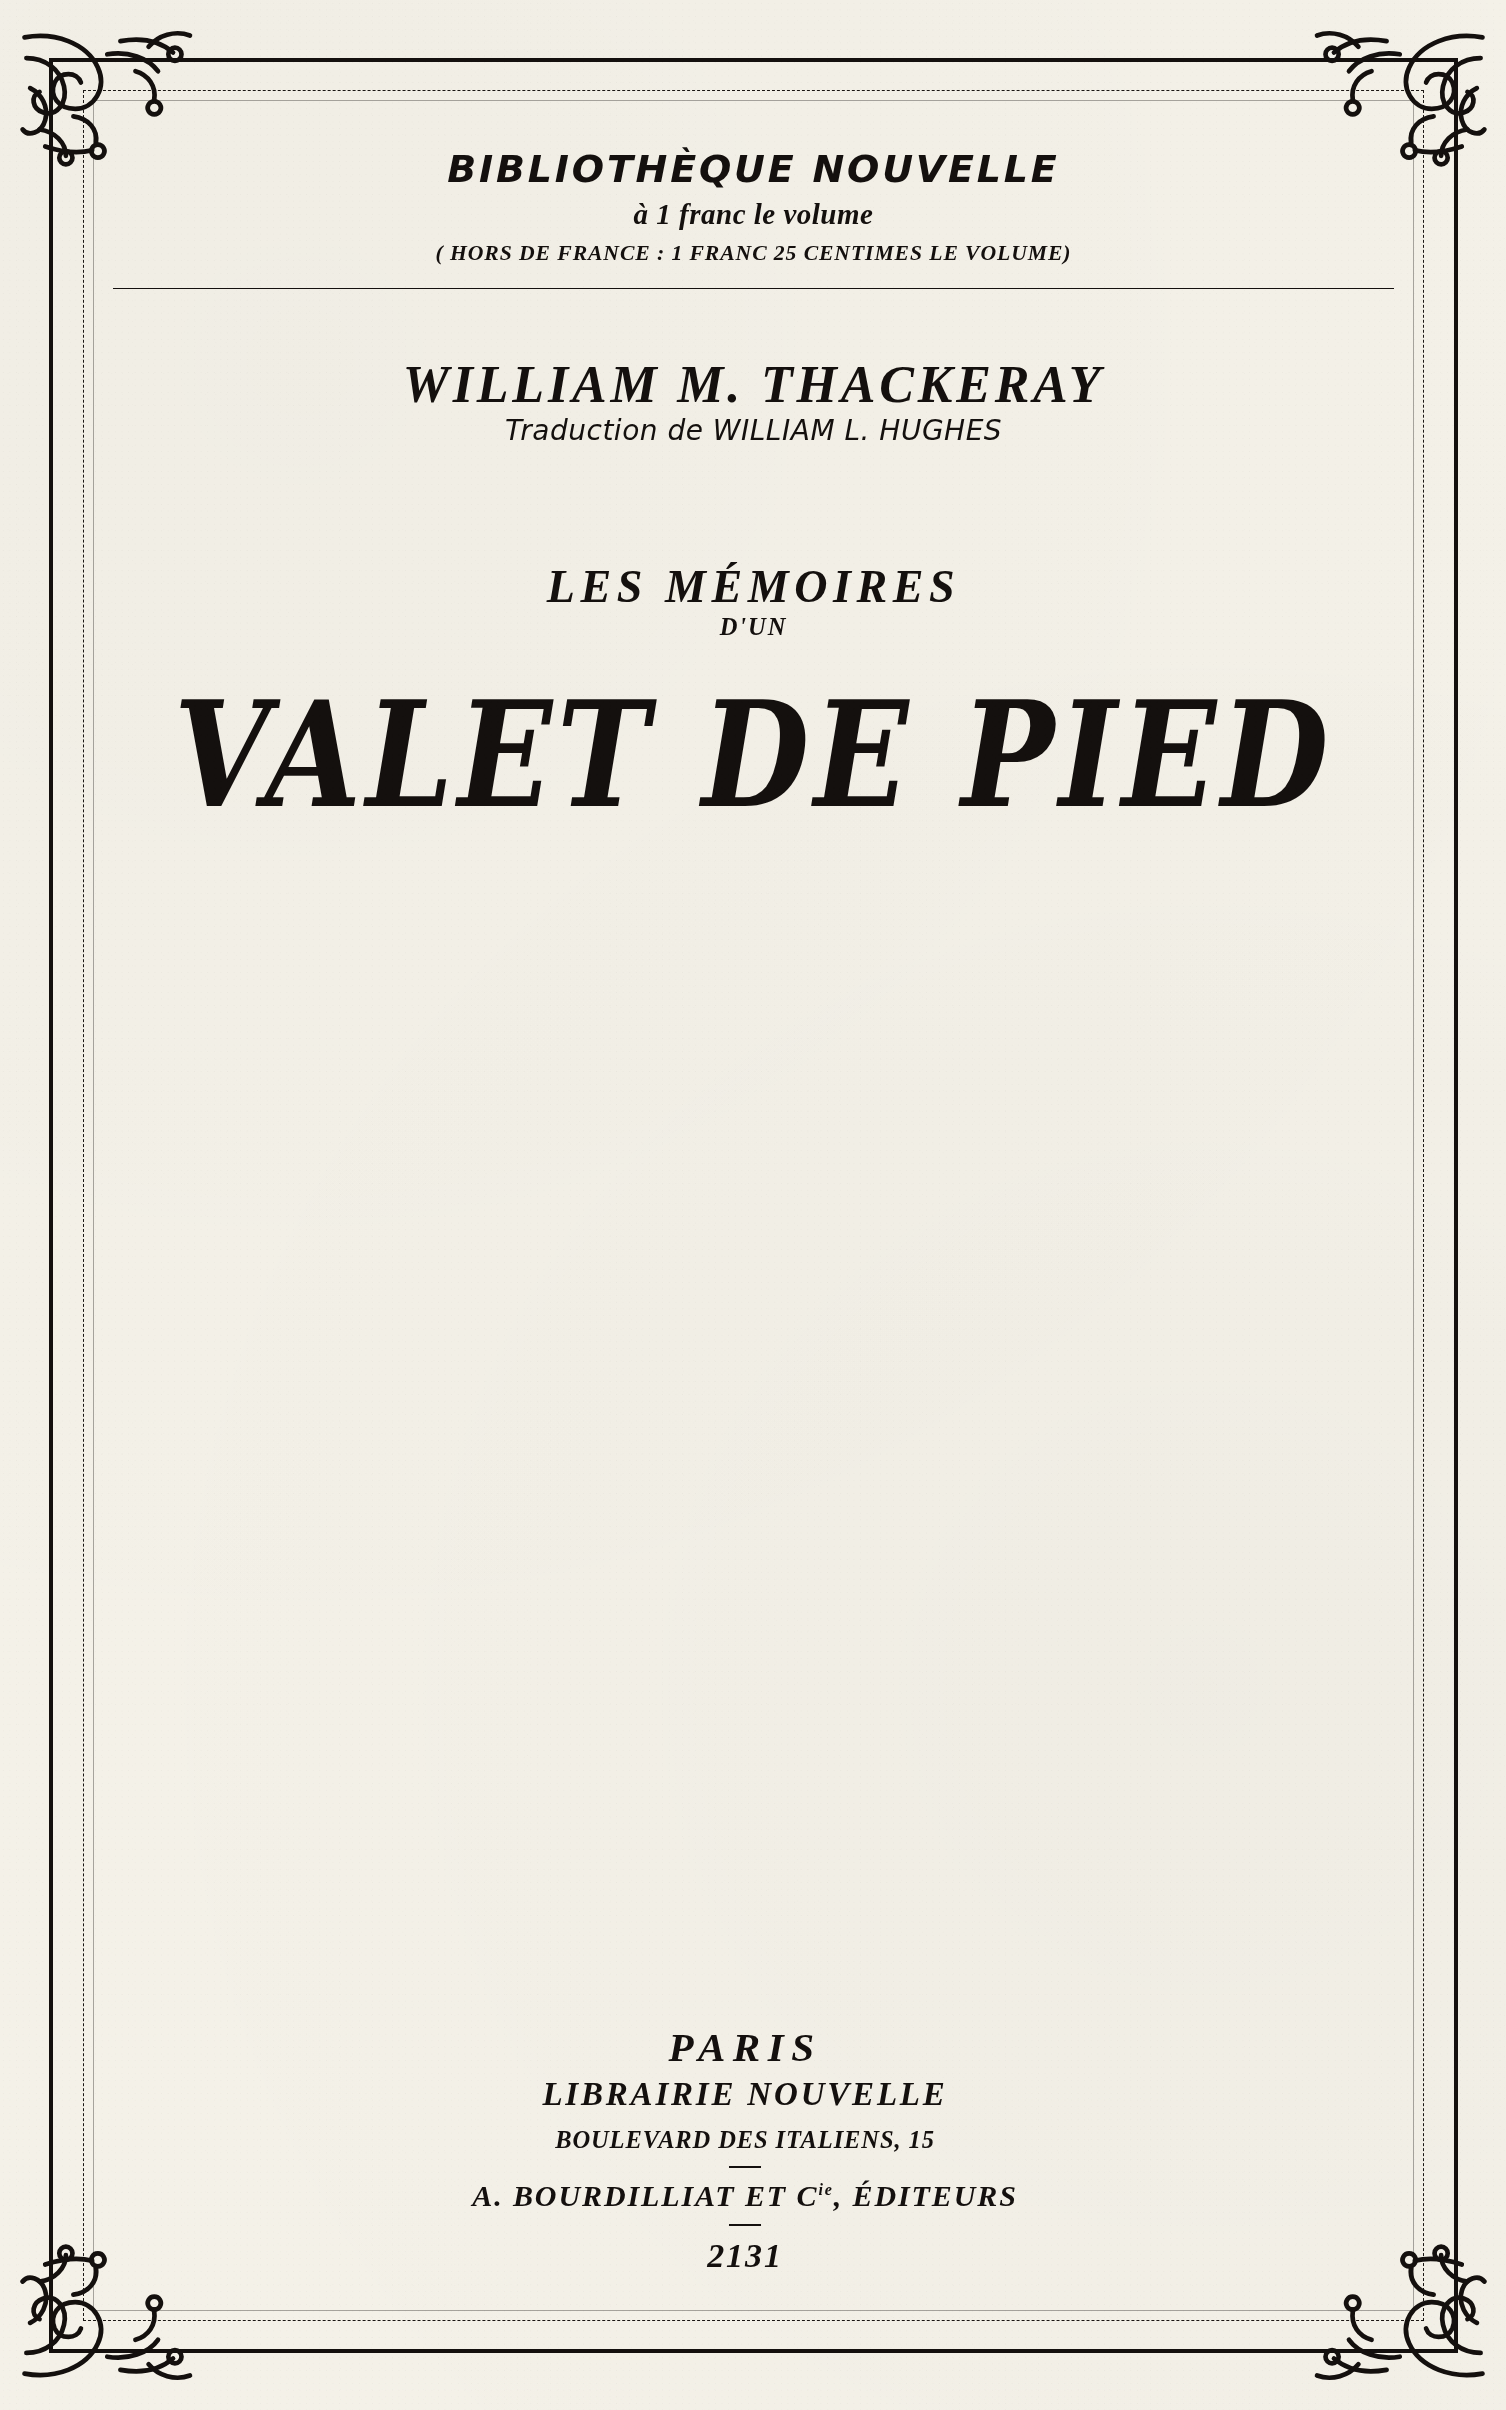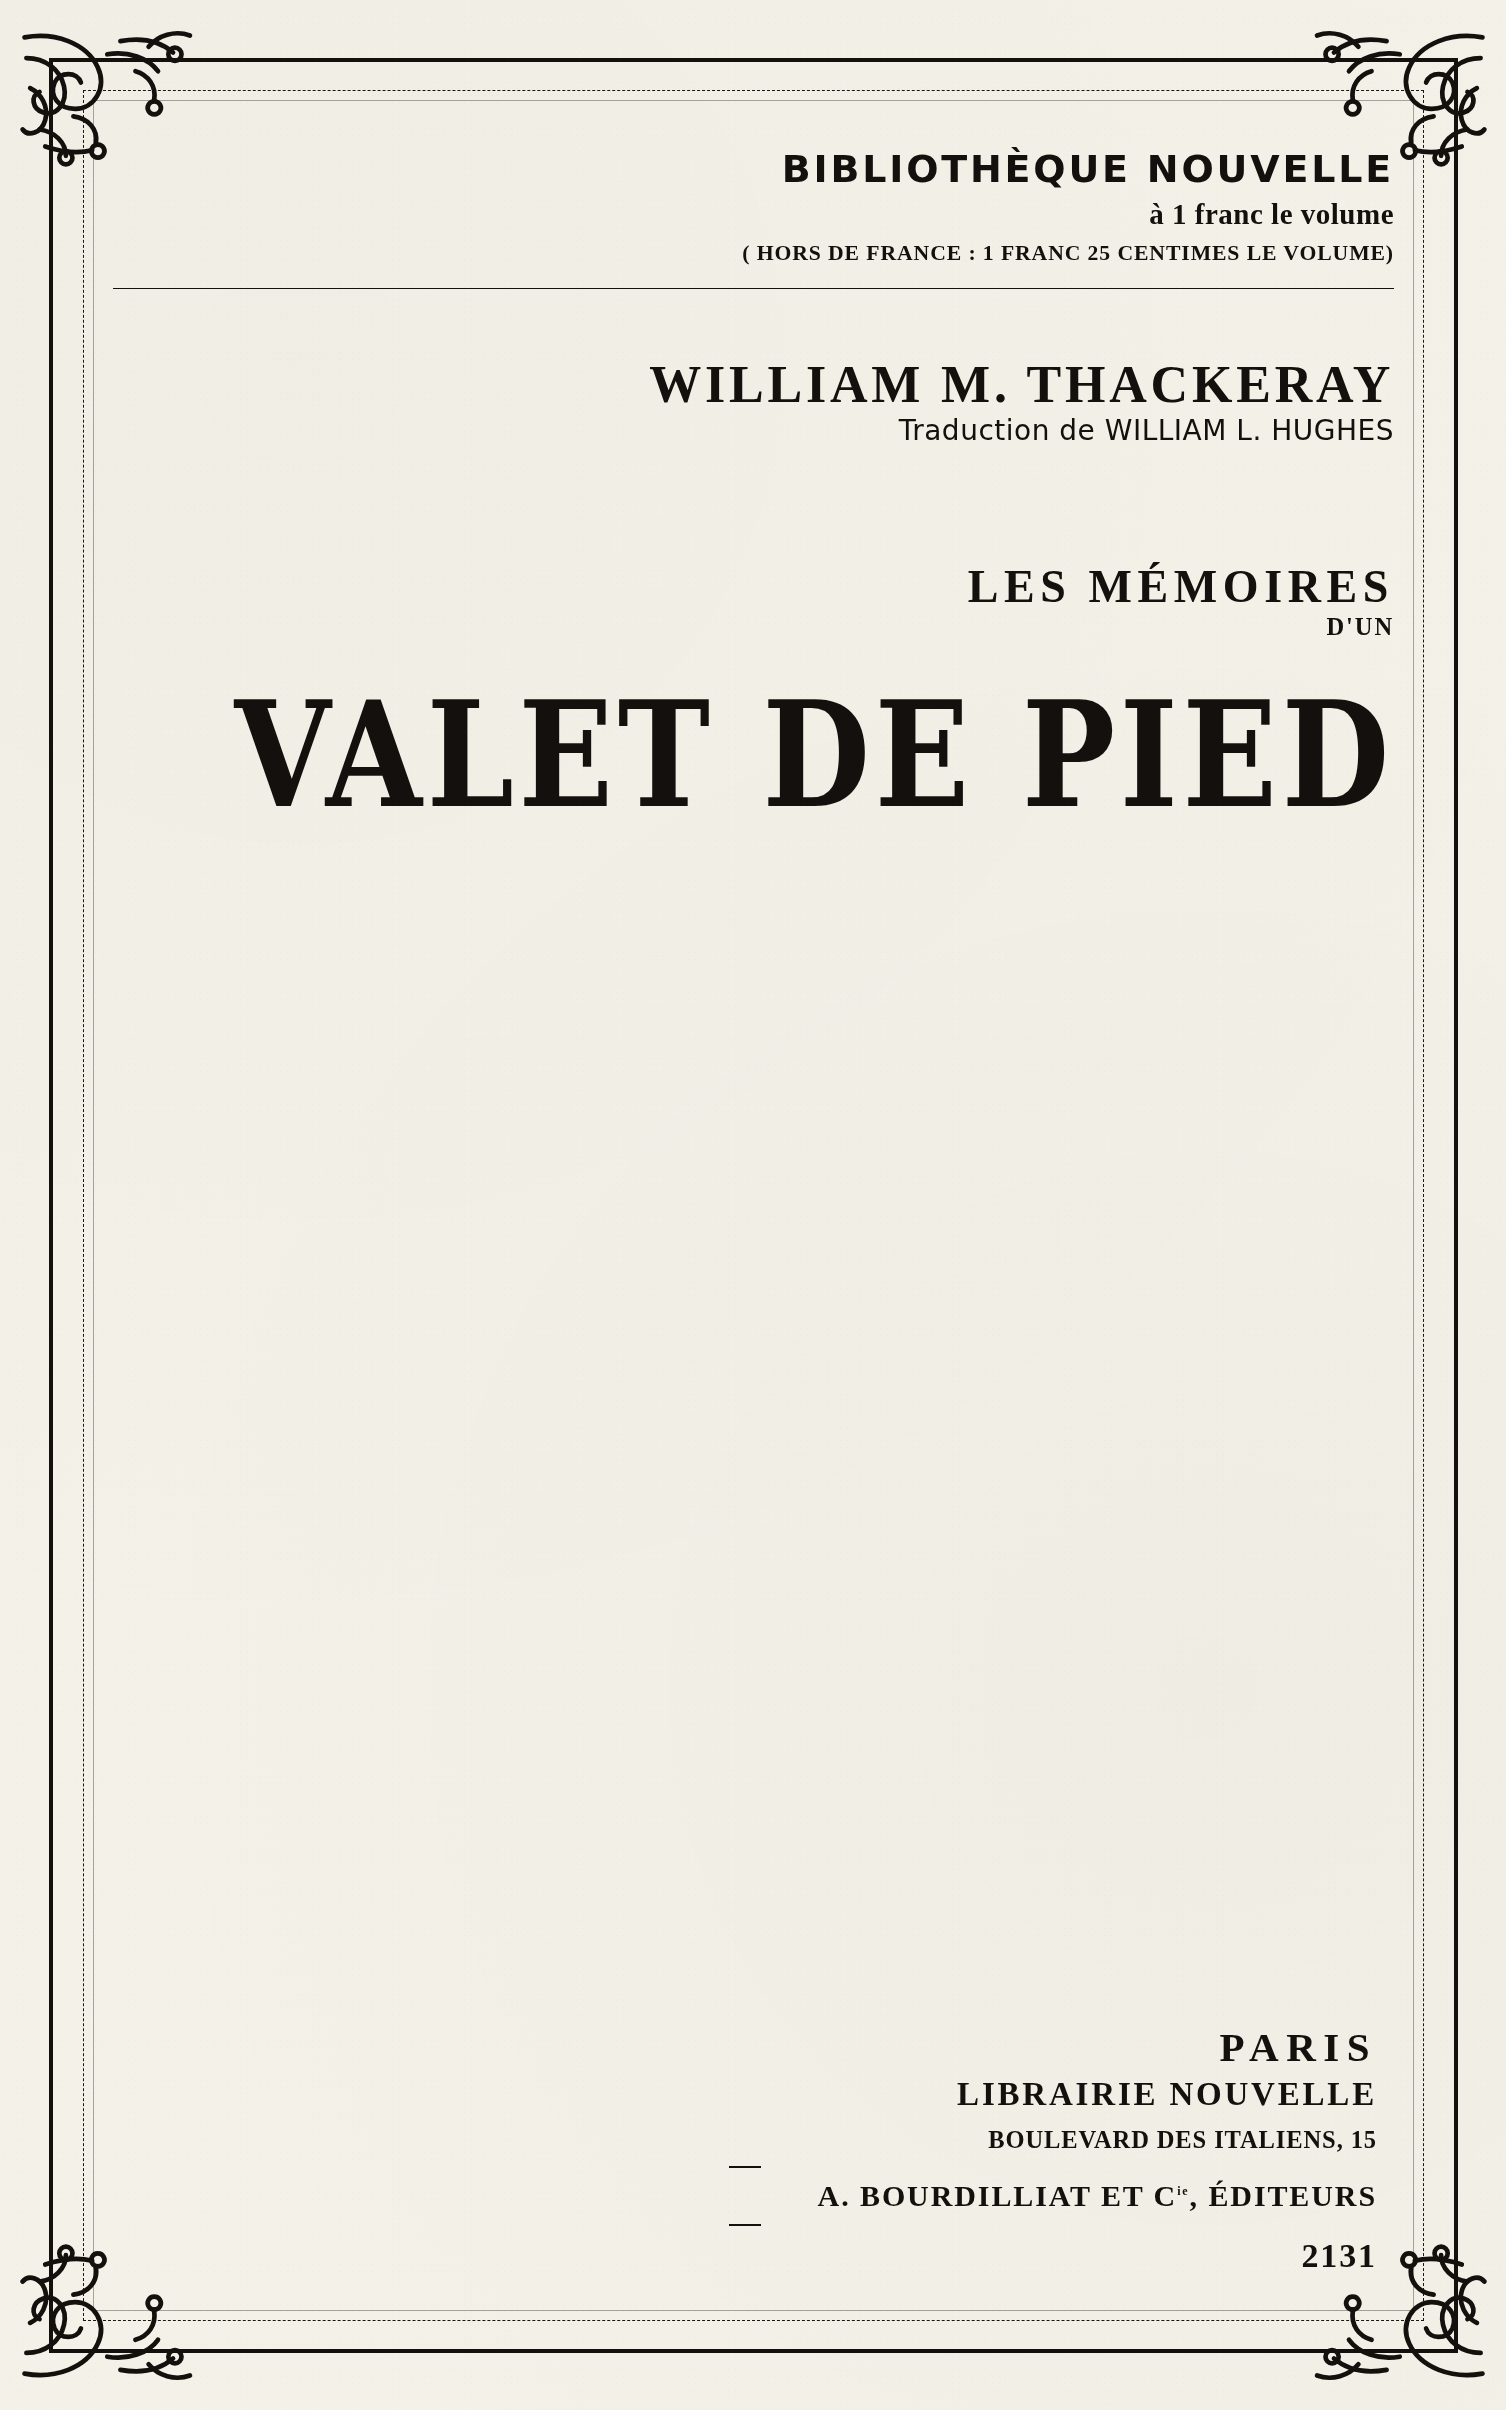--- a/index.html
+++ b/index.html
@@ -62,22 +62,23 @@
   .corner.bl { left: 17px;  bottom: 26px; transform: scaleY(-1); }
   .corner.br { right: 17px; bottom: 26px; transform: scale(-1,-1); }
 
   
   .content {
     position: absolute;
     left: 113px;
     right: 113px;
     top: 113px;
     bottom: 113px;
-    text-align: right;
+    text-align: center;
     color: #14100e;
+    font-style: italic;
   }
 
   
   .collection {
     padding-top: 36px;
   }
   .collection-title {
     font-family: "DejaVu Sans", sans-serif;
     font-size: 38px;
     letter-spacing: 2.8px;
@@ -178,21 +179,21 @@
     width: 32px;
     border-top: 2.8px solid #14100e;
   }
   .imprint-publisher {
     font-family: "Liberation Serif", serif;
     font-weight: 700;
     font-size: 30px;
     letter-spacing: 1.9px;
   }
   .imprint-publisher sup {
-    font-size: 12px;
+    font-size: 16px;
     vertical-align: super;
   }
   .imprint-year {
     margin-top: 5.6px;
     font-family: "Liberation Serif", serif;
     font-weight: 700;
     font-size: 34px;
     letter-spacing: 1.9px;
   }
 

